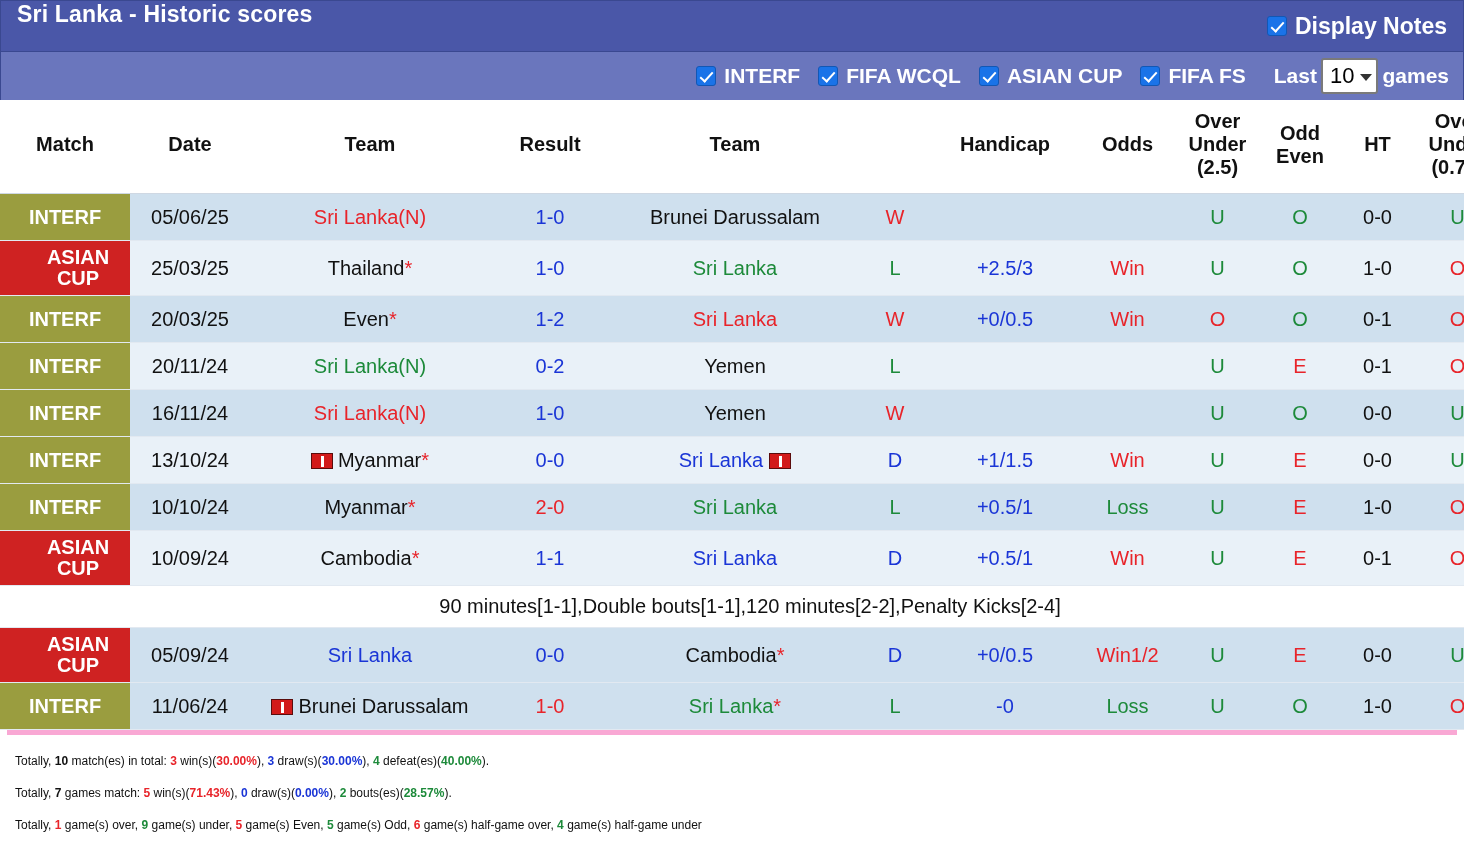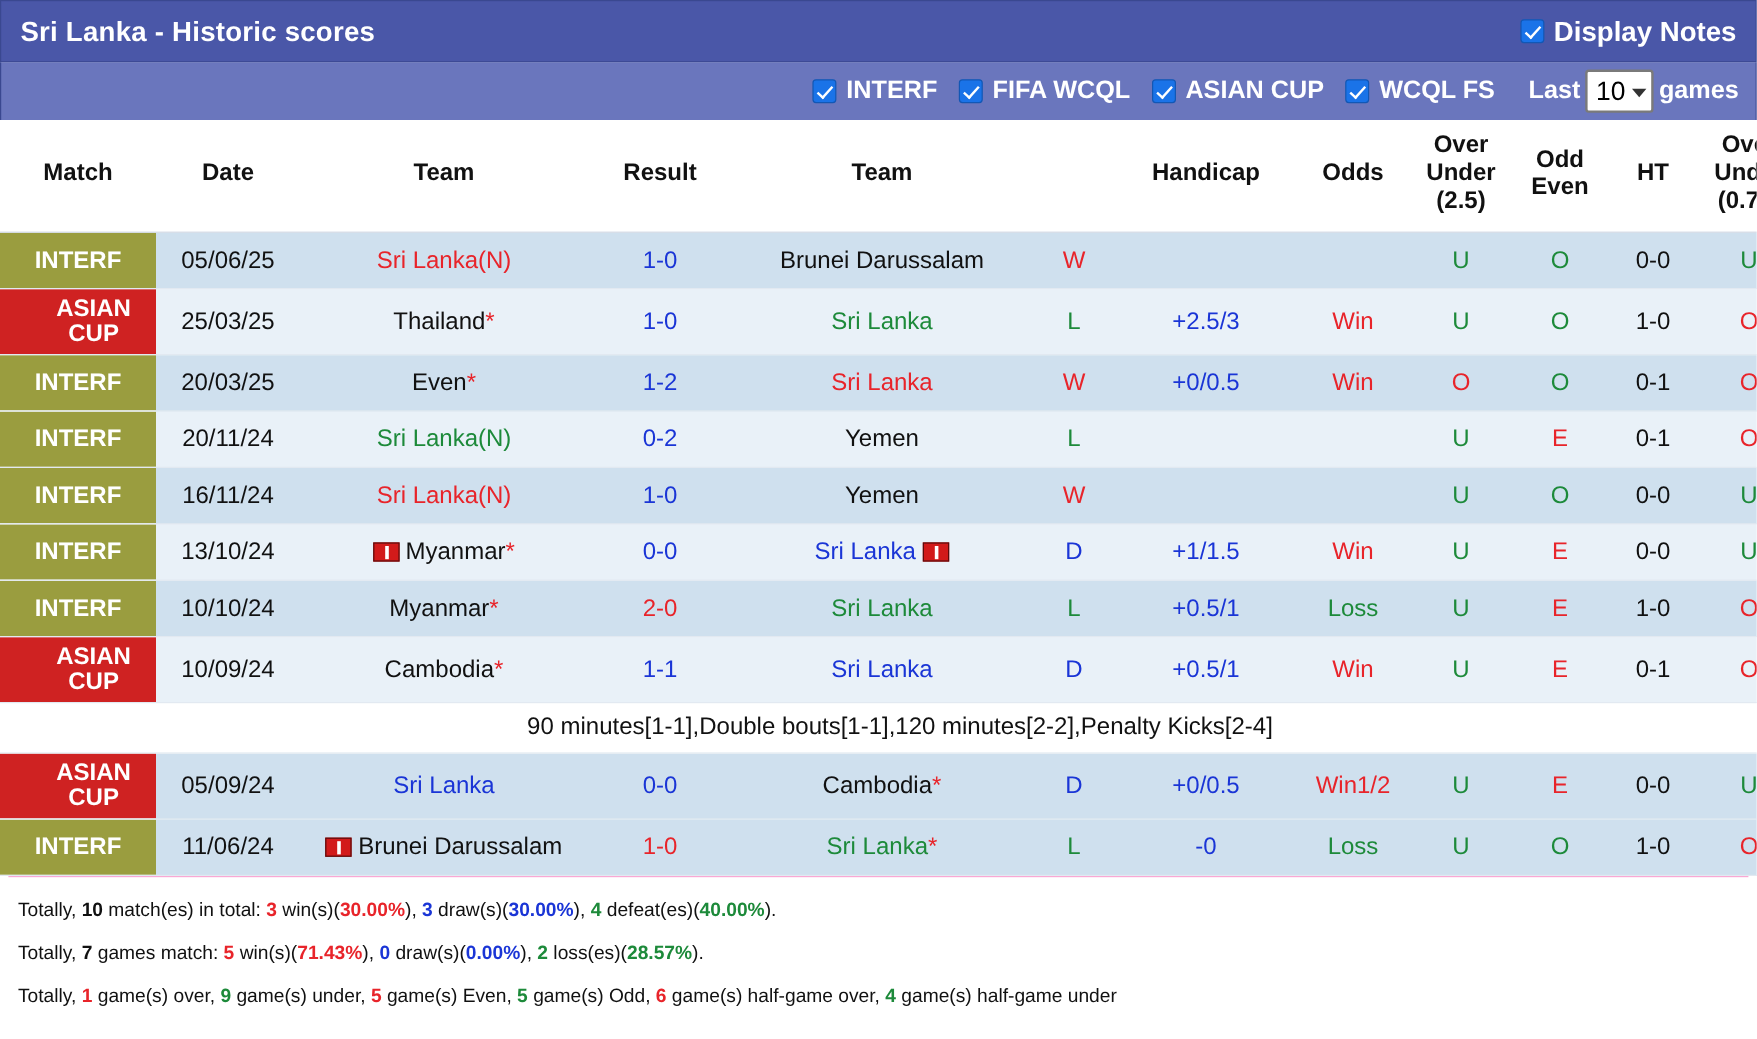--- a/index.html
+++ b/index.html
@@ -15,21 +15,20 @@
     background: #ffffff;
     overflow: hidden;
   }
 
   
   .titlebar {
     height: 52px;
     background: #4a57a8;
     color: #ffffff;
     display: flex;
-    align-items: center;
     padding: 0 16px;
     border: 1px solid #3a4890;
   }
   .titlebar .title {
     font-size: 23px;
     font-weight: bold;
     letter-spacing: 0.2px;
   }
   .titlebar .spacer { flex: 1; }
   .titlebar .notes {
@@ -199,23 +198,23 @@
     padding: 13px 4px;
     color: #111;
     border-bottom: 1px solid #e2e9f1;
   }
 
   
   .summary {
     width: 1450px;
     margin: 0 auto;
     padding: 10px 6px 0;
-    font-size: 16px;
+    font-size: 12px;
     color: #111;
-    border-top: 1px solid #f9a8d4;
+    border-top: 5px solid #f9a8d4;
   }
   .summary .line { padding: 9px 2px; }
   .summary b { font-weight: bold; }
 </style>
 </head>
 <body>
 
 <div id="page">
 
   <div class="titlebar">
@@ -235,21 +234,21 @@
     <div class="filt">
       <span class="cb"></span>
       <span>FIFA WCQL</span>
     </div>
     <div class="filt">
       <span class="cb"></span>
       <span>ASIAN CUP</span>
     </div>
     <div class="filt">
       <span class="cb"></span>
-      <span>WCQL FS</span>
+      <span>FIFA FS</span>
     </div>
     <div class="lastwrap">
       <span>Last</span>
       <span class="selbox">
         <span>10</span>
         <span class="caret"></span>
       </span>
       <span>games</span>
     </div>
   </div>
@@ -450,20 +449,20 @@
           <td><span class="red">O</span></td>
         </tr>
       </tbody>
   </table>
 
   <div class="summary">
     <div class="line">
       <span>Totally, </span><b>10</b><span> match(es) in total: </span><b class="red">3</b><span> win(s)(</span><b class="red">30.00%</b><span>), </span><b class="blue">3</b><span> draw(s)(</span><b class="blue">30.00%</b><span>), </span><b class="green">4</b><span> defeat(es)(</span><b class="green">40.00%</b><span>).</span>
     </div>
     <div class="line">
-      <span>Totally, </span><b>7</b><span> games match: </span><b class="red">5</b><span> win(s)(</span><b class="red">71.43%</b><span>), </span><b class="blue">0</b><span> draw(s)(</span><b class="blue">0.00%</b><span>), </span><b class="green">2</b><span> loss(es)(</span><b class="green">28.57%</b><span>).</span>
+      <span>Totally, </span><b>7</b><span> games match: </span><b class="red">5</b><span> win(s)(</span><b class="red">71.43%</b><span>), </span><b class="blue">0</b><span> draw(s)(</span><b class="blue">0.00%</b><span>), </span><b class="green">2</b><span> bouts(es)(</span><b class="green">28.57%</b><span>).</span>
     </div>
     <div class="line">
       <span>Totally, </span><b class="red">1</b><span> game(s) over, </span><b class="green">9</b><span> game(s) under, </span><b class="red">5</b><span> game(s) Even, </span><b class="green">5</b><span> game(s) Odd, </span><b class="red">6</b><span> game(s) half-game over, </span><b class="green">4</b><span> game(s) half-game under</span>
     </div>
   </div>
 
 </div>
 
 </body></html>

